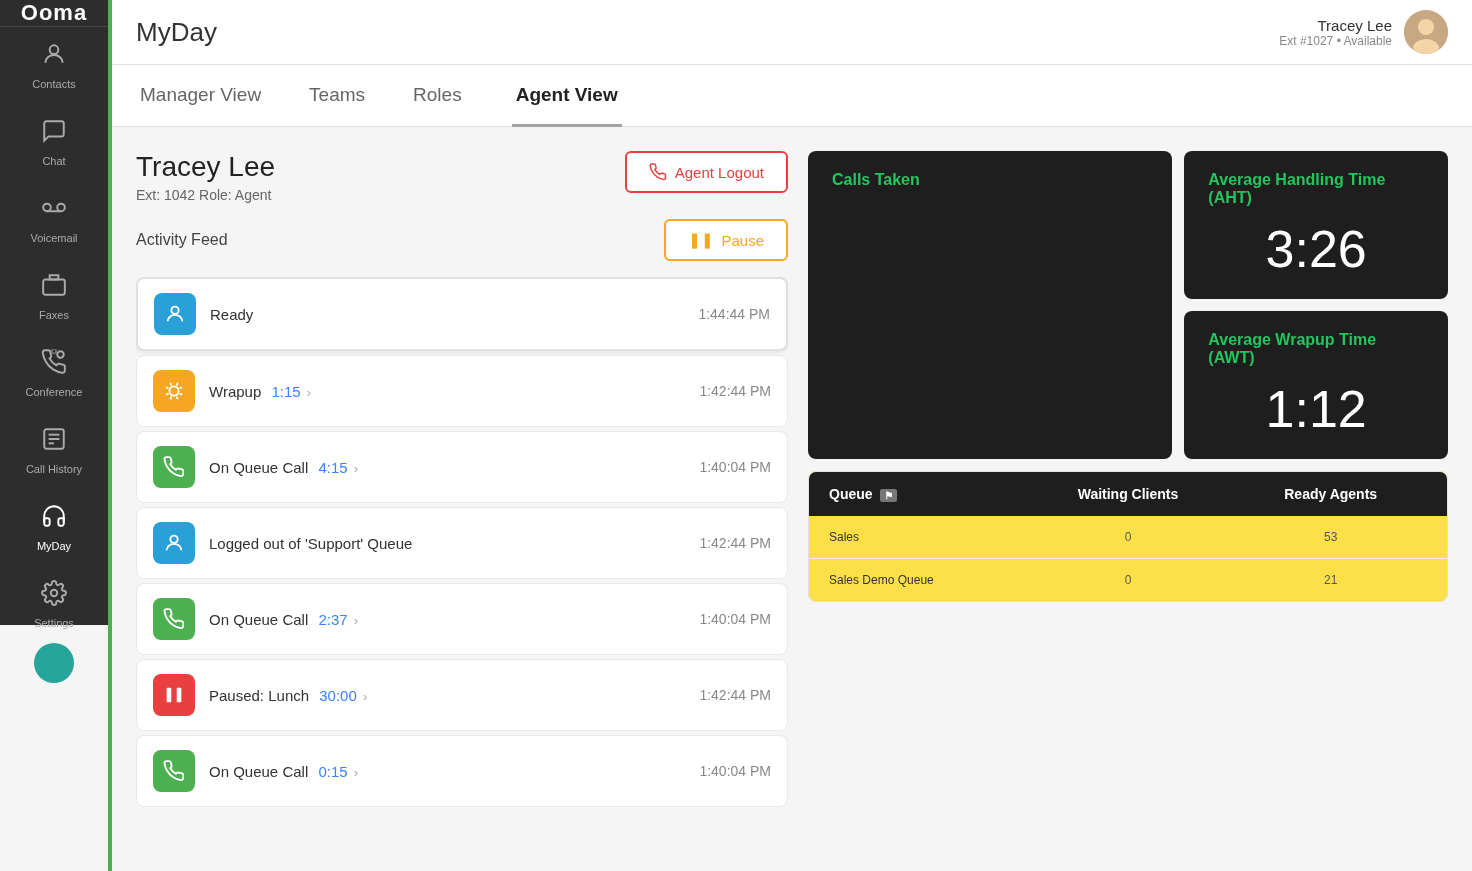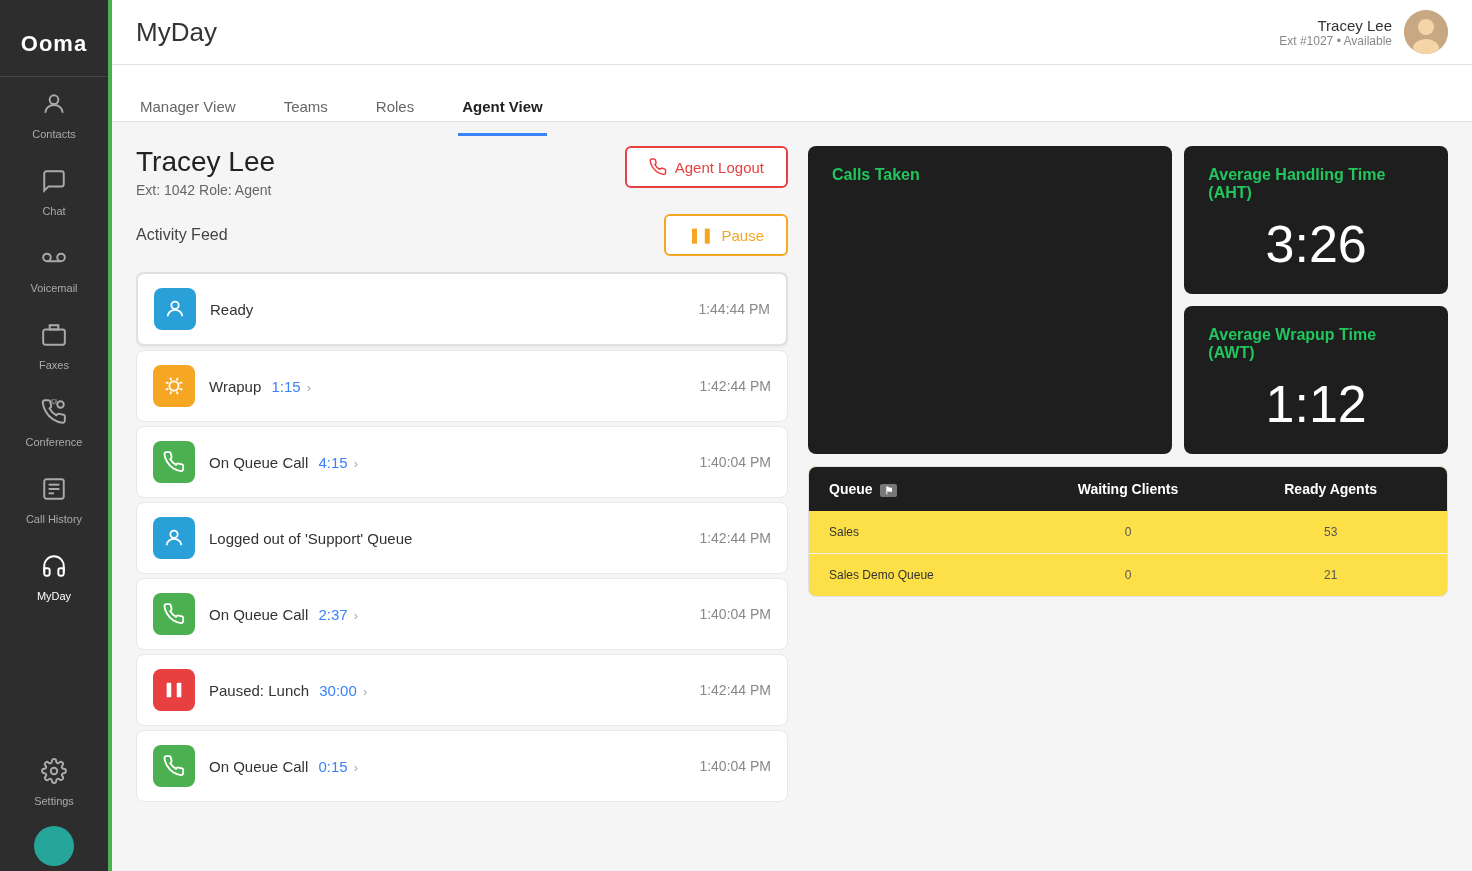--- a/index.html
+++ b/index.html
@@ -5,23 +5,23 @@
     * { margin: 0; padding: 0; box-sizing: border-box; }
     body { font-family: -apple-system, BlinkMacSystemFont, 'Segoe UI', sans-serif; background: #f5f5f5; display: flex; height: 871px; width: 1472px; overflow: hidden; }
 
     
     .sidebar {
       width: 108px;
       background: #2d2d2d;
       display: flex;
       flex-direction: column;
       align-items: flex-end;
-      padding-top: 12px;
+      padding-top: 0;
       flex-shrink: 0;
-      height: 871px;
+      height: 625px;
     }
     .sidebar-logo {
       width: 108px;
       height: 65px;
       background: #2d2d2d;
       display: flex;
       align-items: center;
       justify-content: center;
       border-bottom: 1px solid #444;
     }
@@ -109,31 +109,32 @@
       background: white;
       display: flex;
       align-items: center;
       padding: 0 24px;
       border-bottom: 1px solid #e0e0e0;
       gap: 40px;
       flex-shrink: 0;
     }
     .tab {
       padding: 18px 4px;
-      font-size: 15px;
+      font-size: 19px;
       color: #666;
       cursor: pointer;
       border-bottom: 3px solid transparent;
       position: relative;
-      top: 15px;
+      top: 1px;
     }
     .tab.active {
       color: #222;
       font-weight: 600;
-      border-bottom: 3px solid #3b82f6;
+      border-bottom: 3px solid #a3a3a3;
+      margin-left: 6px;
     }
 
     
     .content {
       flex: 1;
       display: flex;
       gap: 20px;
       padding: 24px;
       overflow: hidden;
     }

